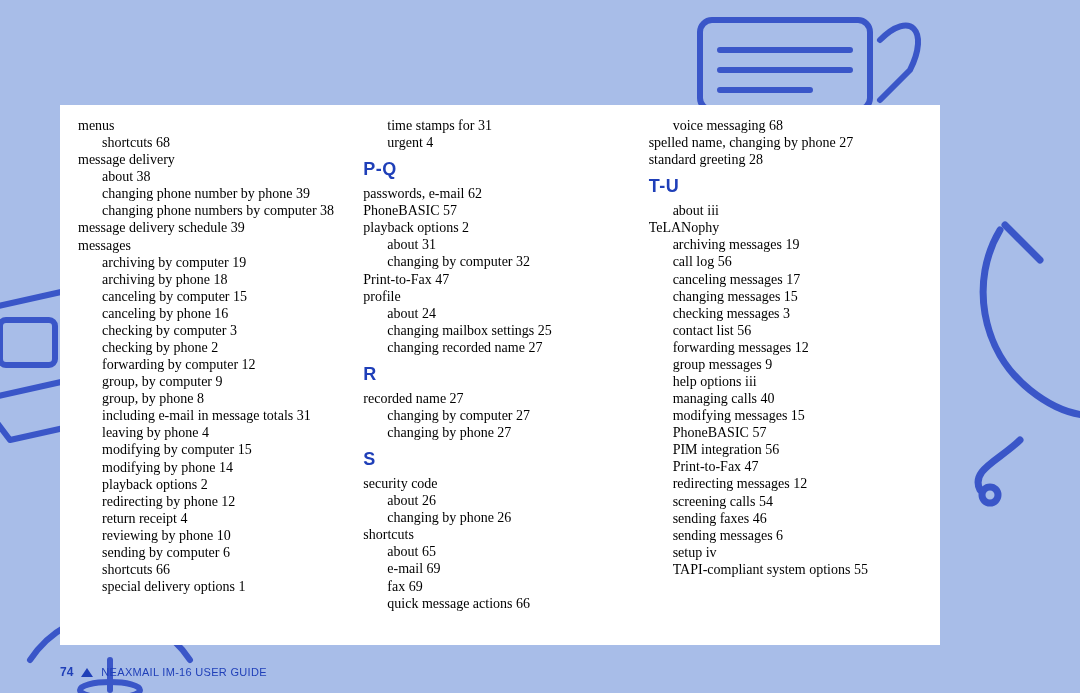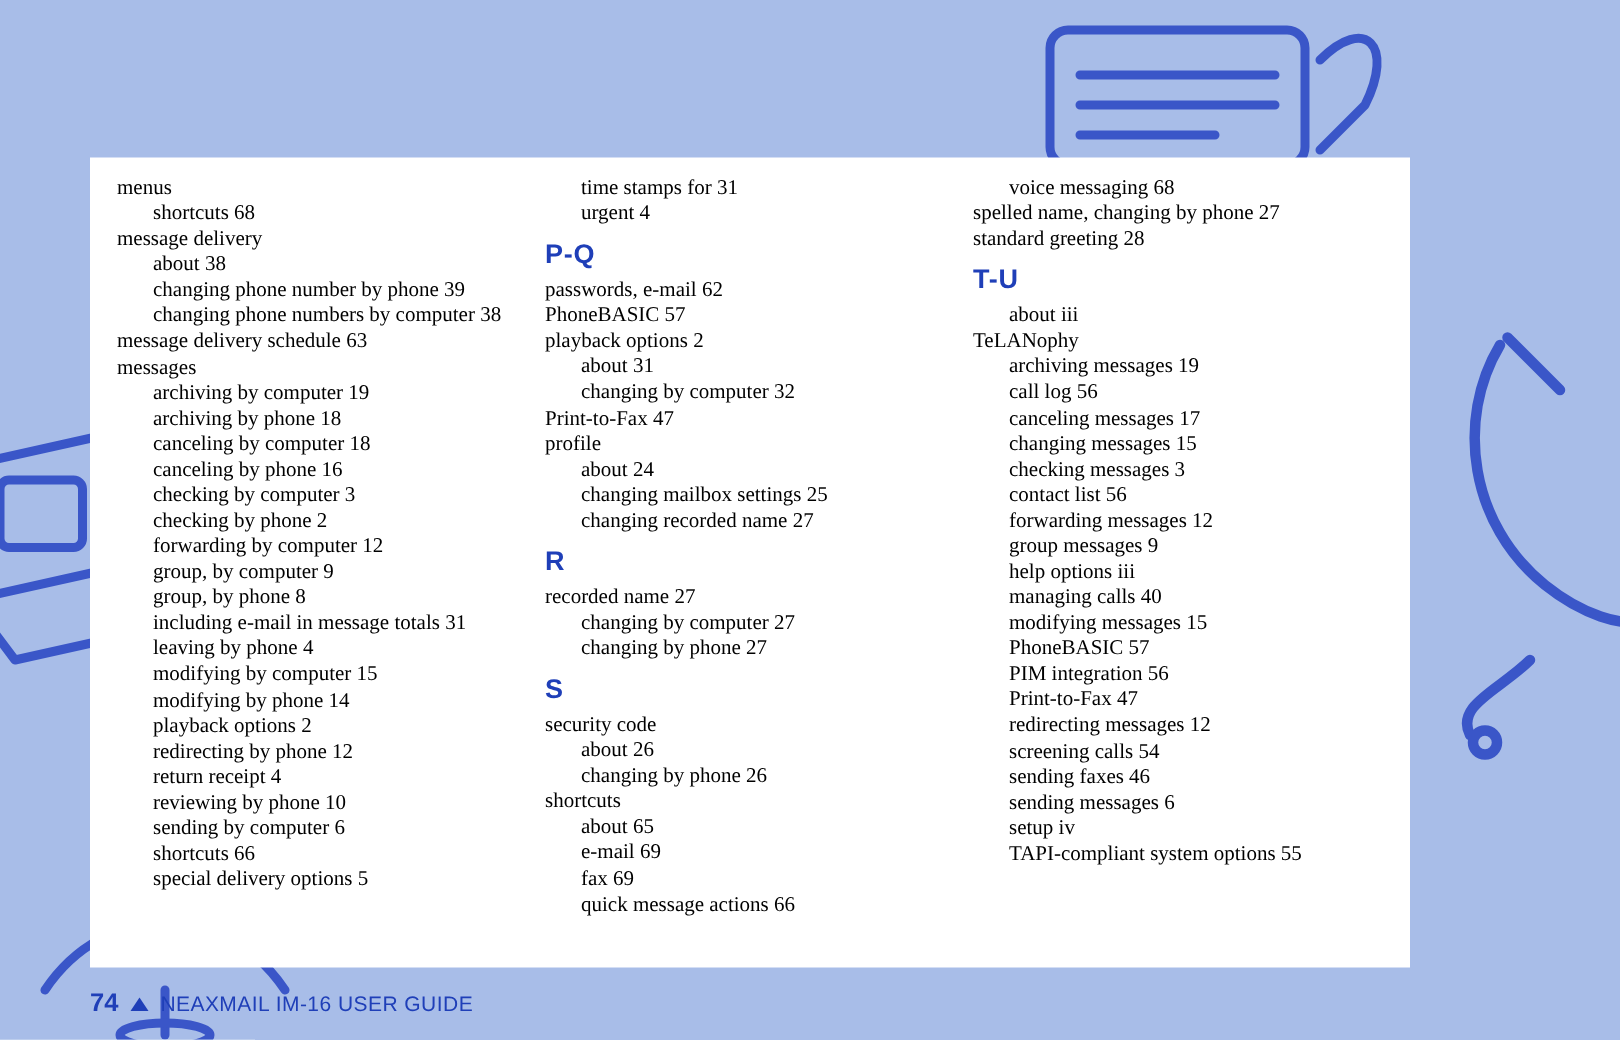--- a/index.html
+++ b/index.html
@@ -57,36 +57,36 @@
     width: 100%;
     display: flex;
     align-items: center;
     z-index: 3;
     padding-left: 60px;
     box-sizing: border-box;
   }
   .page-number {
     font-family: Verdana, Arial, sans-serif;
     font-weight: 800;
-    font-size: 17px;
+    font-size: 12px;
     color: #1f3fb8;
     margin-right: 8px;
   }
   .tri {
     width: 0; height: 0;
     border-left: 6px solid transparent;
     border-right: 6px solid transparent;
     border-bottom: 9px solid #1f3fb8;
     display: inline-block;
     margin-right: 8px;
     vertical-align: 1px;
   }
   .guide-title {
     font-family: Verdana, Arial, sans-serif;
-    font-size: 14px;
+    font-size: 11px;
     letter-spacing: 0.3px;
     color: #1f3fb8;
   }
 </style>
 </head>
 <body>
 
 <div class="bg-art">
   <svg style="left:-40px; top:270px;" width="160" height="200" viewBox="0 0 160 200">
     <g fill="none" stroke="#3a56c8" stroke-width="6" stroke-linecap="round" stroke-linejoin="round">
@@ -123,42 +123,42 @@
 <div class="page">
   <div class="columns">
 
     <div class="col" id="column-1">
         <div class="entry ">menus</div>
         <div class="entry sub1">shortcuts 68</div>
         <div class="entry ">message delivery</div>
         <div class="entry sub1">about 38</div>
         <div class="entry sub1">changing phone number by phone 39</div>
         <div class="entry sub1">changing phone numbers by computer 38</div>
-        <div class="entry ">message delivery schedule 63</div>
+        <div class="entry ">message delivery schedule 39</div>
         <div class="entry ">messages</div>
         <div class="entry sub1">archiving by computer 19</div>
         <div class="entry sub1">archiving by phone 18</div>
-        <div class="entry sub1">canceling by computer 18</div>
+        <div class="entry sub1">canceling by computer 15</div>
         <div class="entry sub1">canceling by phone 16</div>
         <div class="entry sub1">checking by computer 3</div>
         <div class="entry sub1">checking by phone 2</div>
         <div class="entry sub1">forwarding by computer 12</div>
         <div class="entry sub1">group, by computer 9</div>
         <div class="entry sub1">group, by phone 8</div>
         <div class="entry sub1">including e-mail in message totals 31</div>
         <div class="entry sub1">leaving by phone 4</div>
         <div class="entry sub1">modifying by computer 15</div>
         <div class="entry sub1">modifying by phone 14</div>
         <div class="entry sub1">playback options 2</div>
         <div class="entry sub1">redirecting by phone 12</div>
         <div class="entry sub1">return receipt 4</div>
         <div class="entry sub1">reviewing by phone 10</div>
         <div class="entry sub1">sending by computer 6</div>
         <div class="entry sub1">shortcuts 66</div>
-        <div class="entry sub1">special delivery options 5</div>
+        <div class="entry sub1">special delivery options 1</div>
       </div>
 
     <div class="col">
       <div id="col2a">
           <div class="entry sub1">time stamps for 31</div>
           <div class="entry sub1">urgent 4</div>
         </div>
       <div class="section-heading">P-Q</div>
       <div id="col2pq">
           <div class="entry ">passwords, e-mail 62</div>

